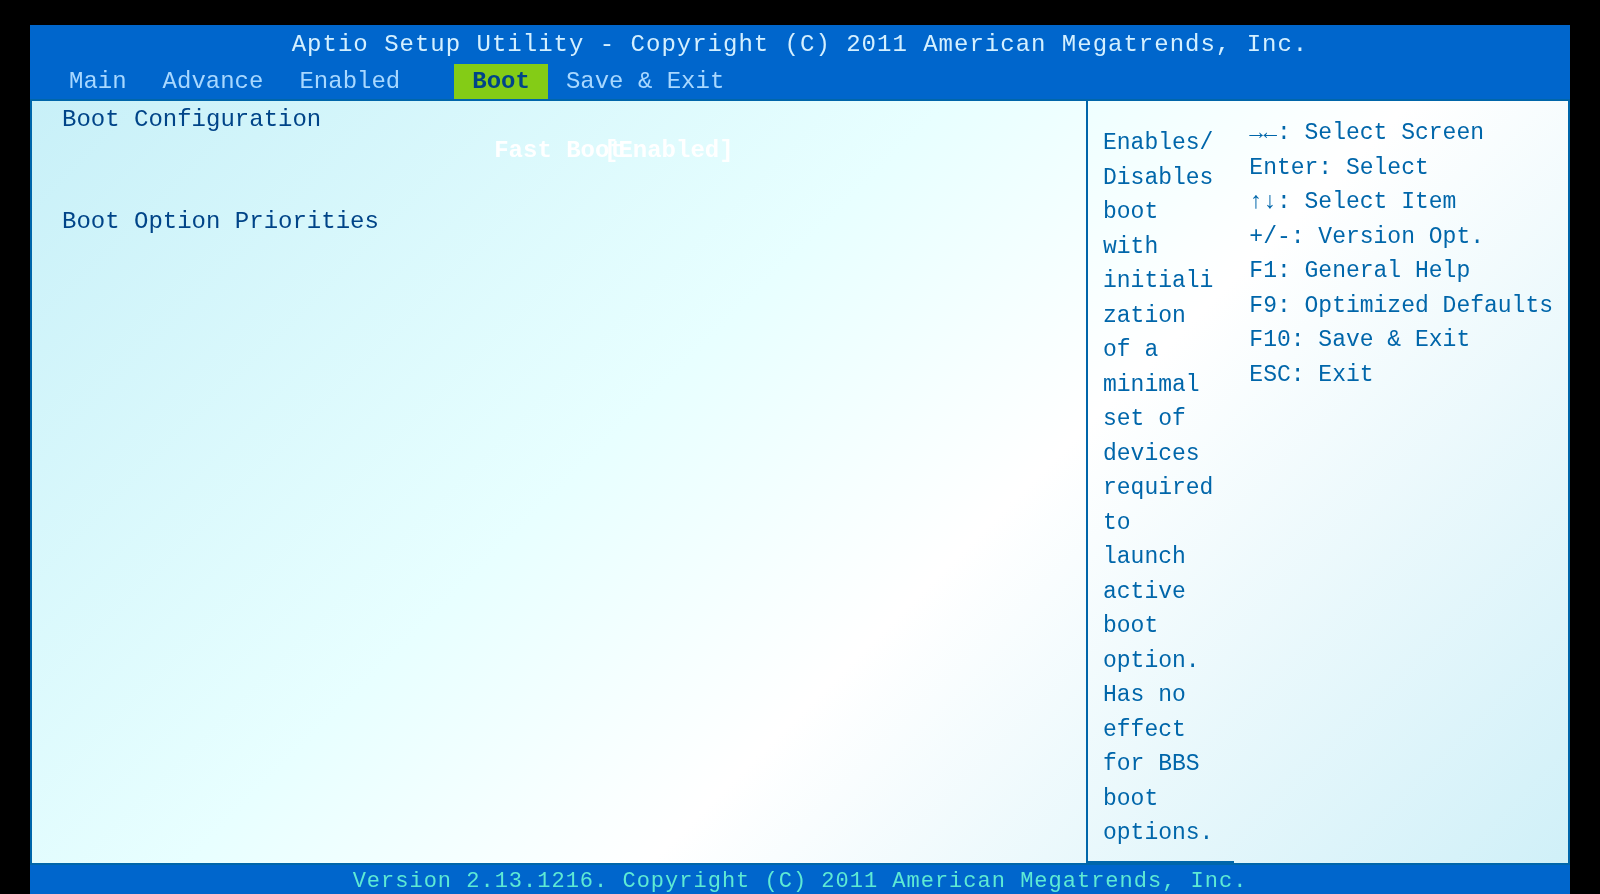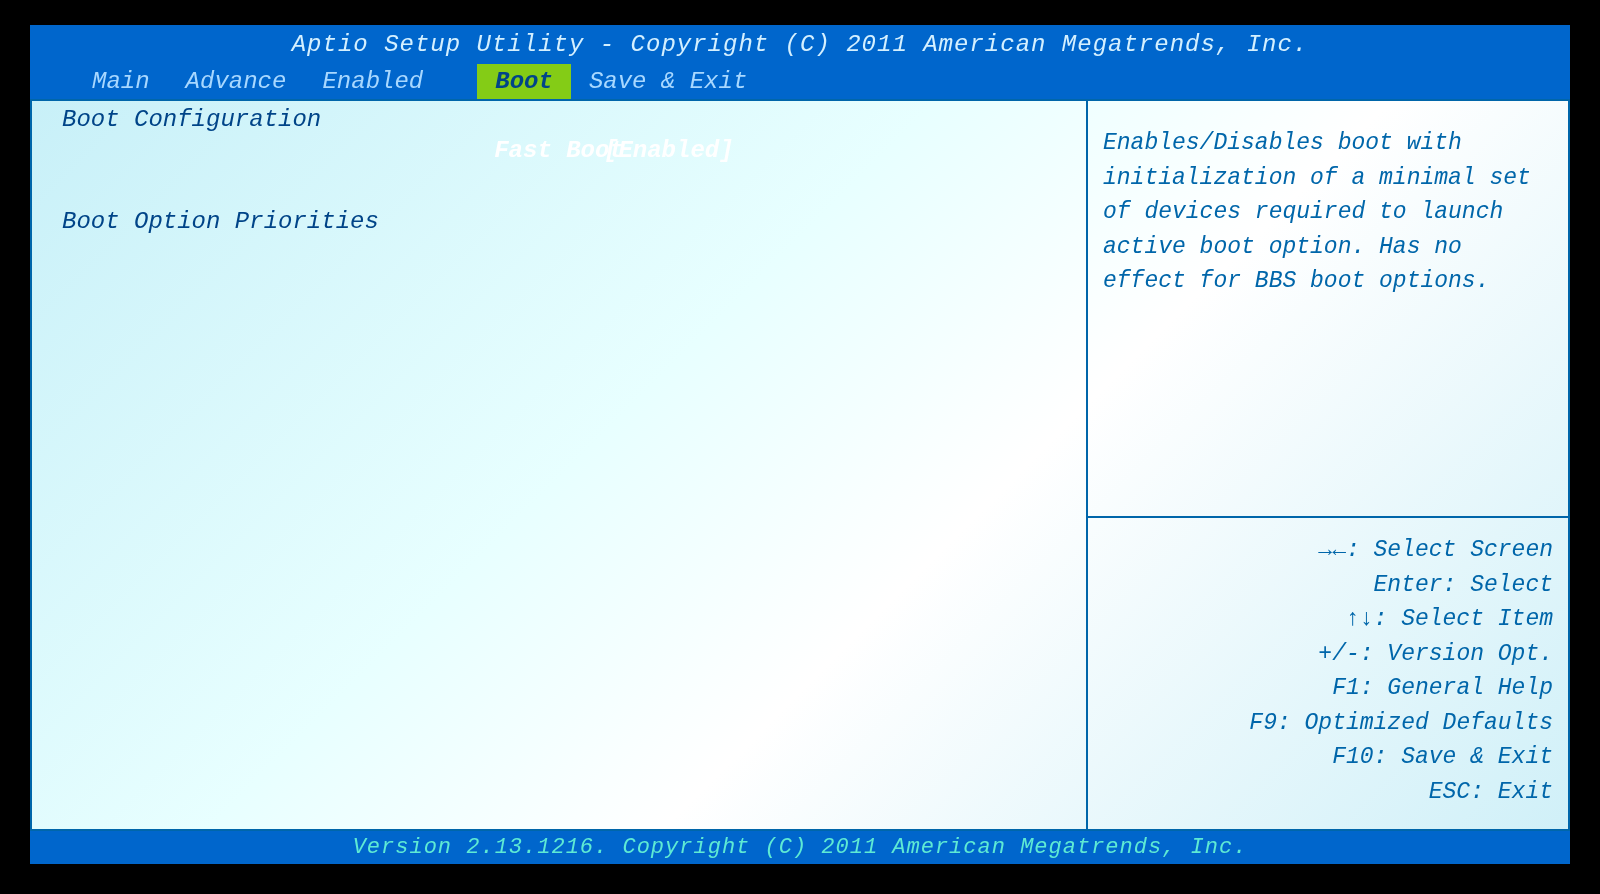--- a/index.html
+++ b/index.html
@@ -1,19 +1,18 @@
 <!DOCTYPE html>
 <html><head>
   <meta charset="utf-8">
   <style>
     * {
       margin: 0;
       padding: 0;
       box-sizing: border-box;
-      font-style: italic;
     }
     body {
       font-family: 'Courier New', monospace;
       background: #000;
       width: 1600px;
       height: 894px;
       overflow: hidden;
       padding: 25px 30px 30px 30px;
     }
     .bios-container {
@@ -26,21 +25,21 @@
       background: #0066cc;
       color: #d4f0ff;
       padding: 6px 0;
       text-align: center;
       font-size: 24px;
       letter-spacing: 1px;
     }
     .tabs-bar {
       background: #0066cc;
       display: flex;
-      padding: 0 44px;
+      padding: 0 21px;
       font-size: 24px;
     }
     .tab {
       padding: 4px 18px;
       color: #a8d8ff;
       cursor: pointer;
     }
     .tab.active {
       background: #84cc16;
       color: #004488;
@@ -57,21 +56,21 @@
       flex: 1;
       padding: 5px 30px;
       border-right: 2px solid #0066aa;
       font-size: 24px;
       color: #0066aa;
       position: relative;
     }
     .right-panel {
       width: 480px;
       display: flex;
-      flex-direction: column;
+      flex-direction: row;
       font-size: 23px;
       color: #0066aa;
     }
     .help-section {
       flex: 1;
       padding: 25px 15px 10px 15px;
       border-bottom: 2px solid #0066aa;
       line-height: 1.5;
       word-break: break-word;
     }
@@ -107,21 +106,20 @@
     .footer-bar {
       background: #0066cc;
       color: #5eead4;
       text-align: center;
       padding: 4px 0;
       font-size: 22px;
       letter-spacing: 1px;
     }
     .key-line {
       white-space: nowrap;
-      text-align: right;
     }
   </style>
 </head>
 <body>
 
 <div class="bios-container">
   <div class="header-bar">Aptio Setup Utility - Copyright (C) 2011 American Megatrends, Inc.</div>
 
   <div class="tabs-bar">
     <div class="tab">Main</div>

